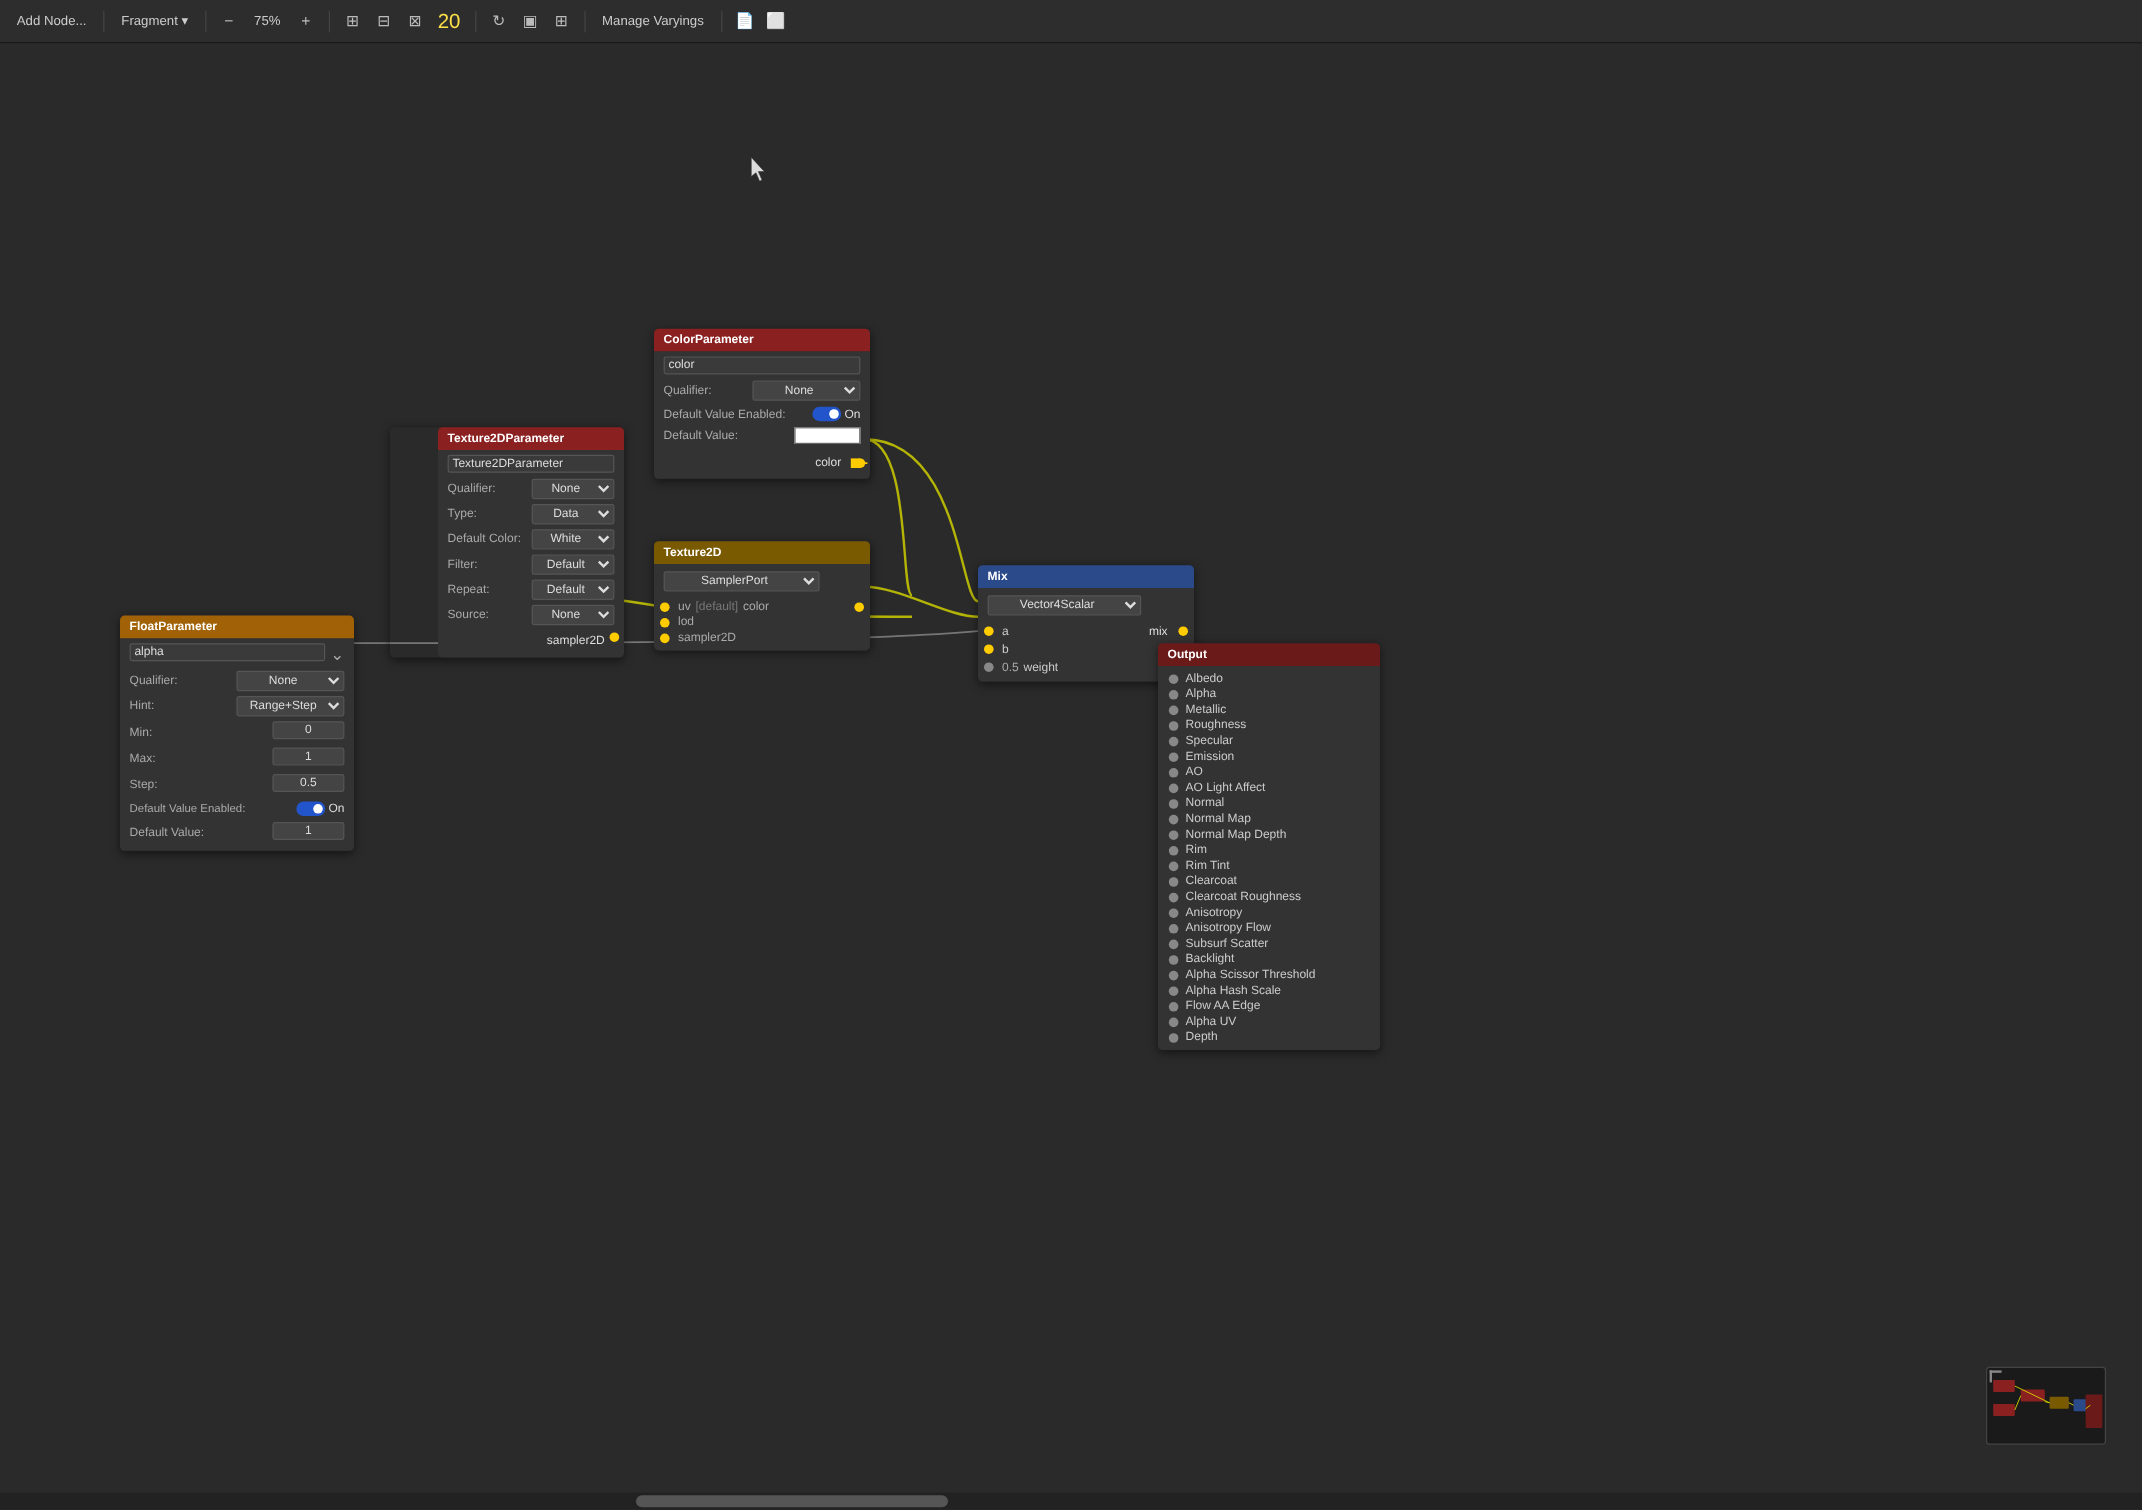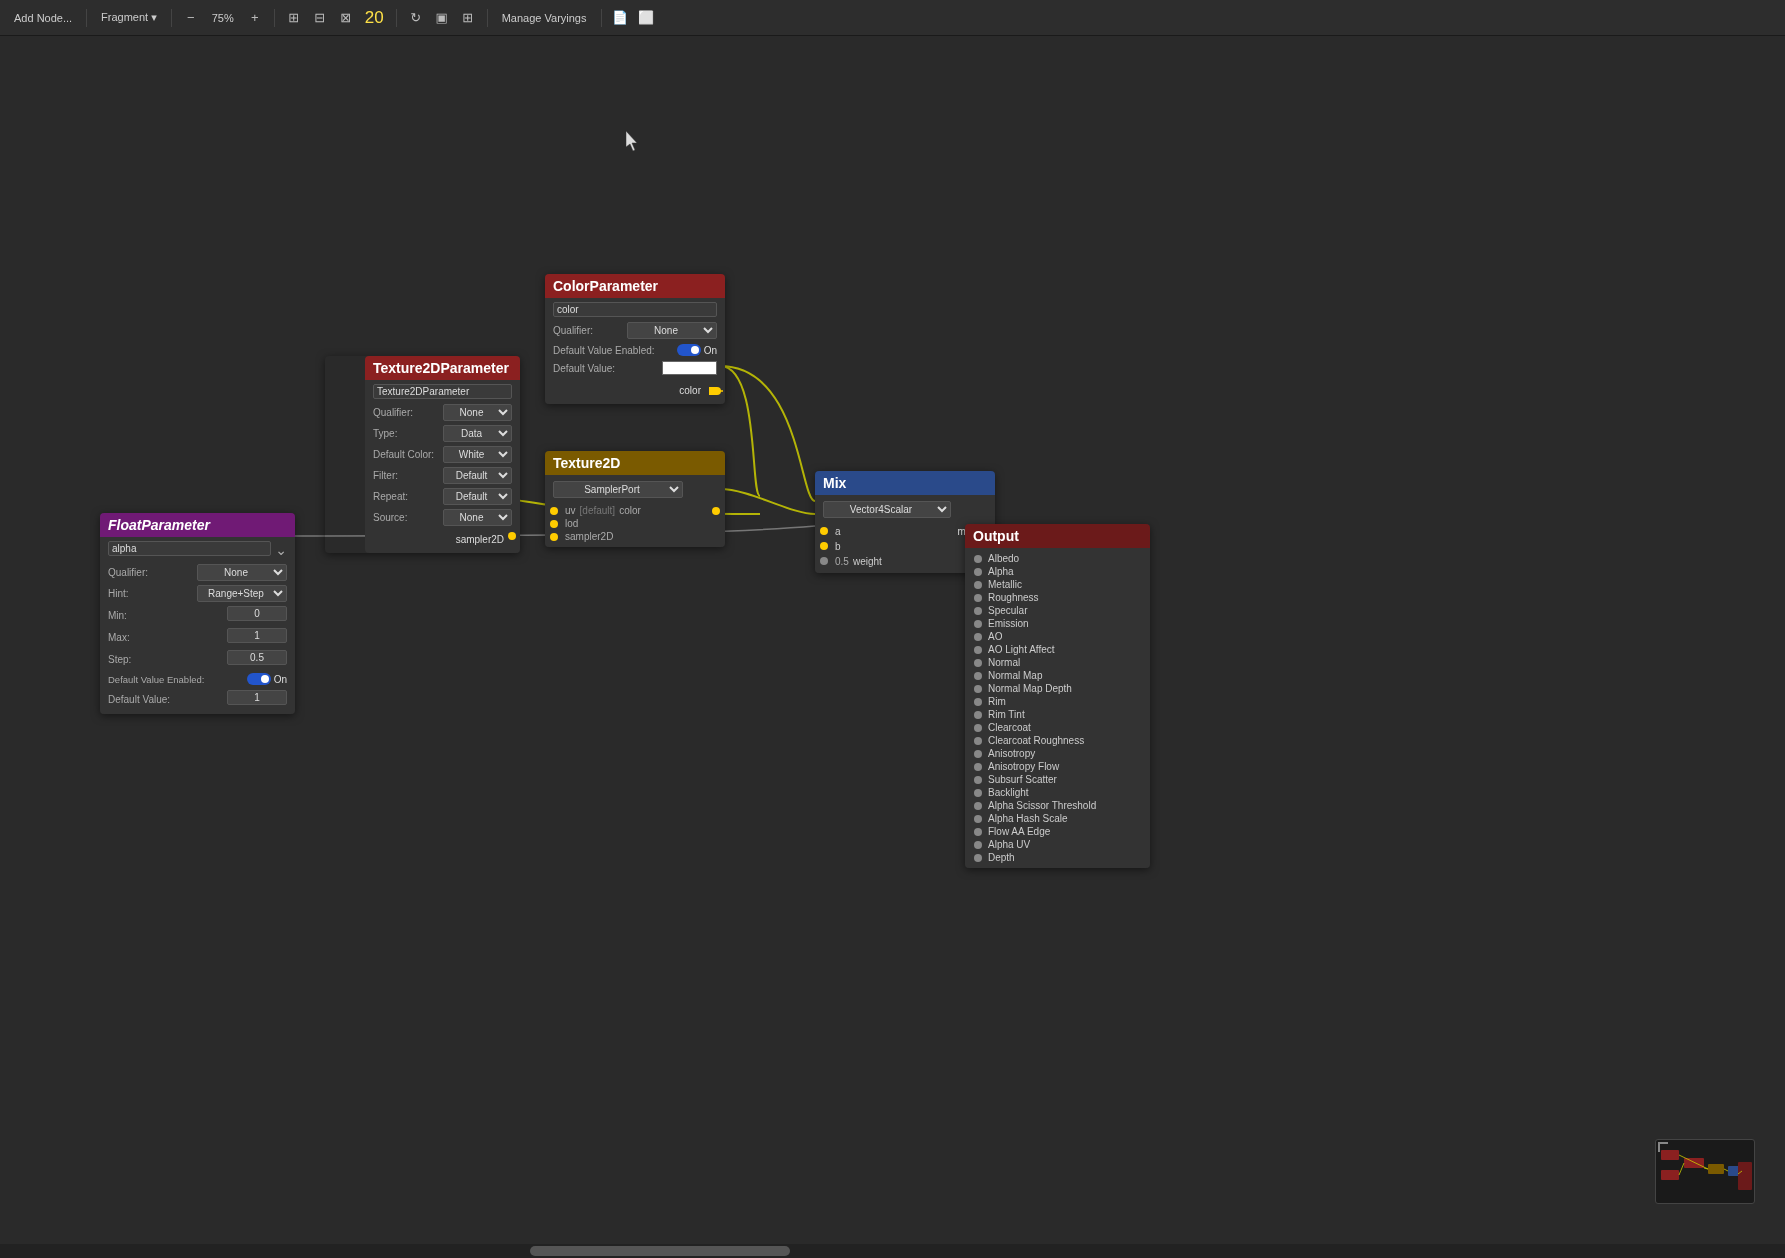--- a/index.html
+++ b/index.html
@@ -62,21 +62,21 @@
       position: absolute;
       border-radius: 4px;
       min-width: 180px;
       box-shadow: 0 2px 8px rgba(0,0,0,0.5);
       font-size: 11px;
     }
     .node-header {
       padding: 4px 8px;
       border-radius: 4px 4px 0 0;
       font-weight: bold;
-      font-size: 14px;
+      font-size: 10px;
       color: #fff;
       cursor: move;
     }
     .node-body {
       background: #333;
       border-radius: 0 0 4px 4px;
       padding: 4px 8px;
     }
 
     
@@ -92,39 +92,39 @@
       width: 195px;
       padding-left: 40px;
     }
     #node-tex2d-param .node-header { background: #8b2020; }
 
     
     #node-float-param {
       left: 100px; top: 477px;
       width: 195px;
     }
-    #node-float-param .node-header { background: #701a75; font-style: italic; }
+    #node-float-param .node-header { background: #a16207; }
 
     
     #node-tex2d {
       left: 545px; top: 415px;
       width: 175px;
     }
     #node-tex2d .node-header { background: #7a5a00; }
 
     
     #node-mix {
       left: 815px; top: 435px;
       width: 130px;
     }
     #node-mix .node-header { background: #2a4a8a; }
 
     
     #node-output {
-      left: 965px; top: 488px;
+      left: 965px; top: 500px;
       width: 185px;
     }
     #node-output .node-header { background: #6b1a1a; }
 
     
     .node-row {
       display: flex;
       align-items: center;
       justify-content: space-between;
       padding: 2px 0;

